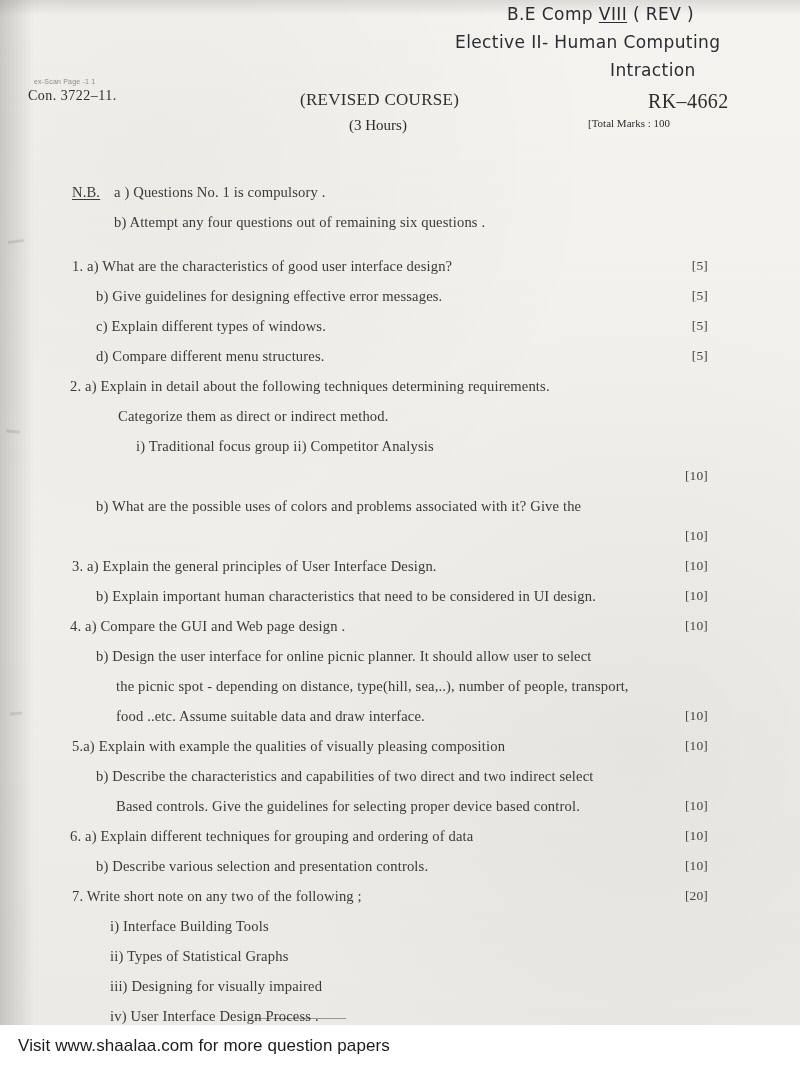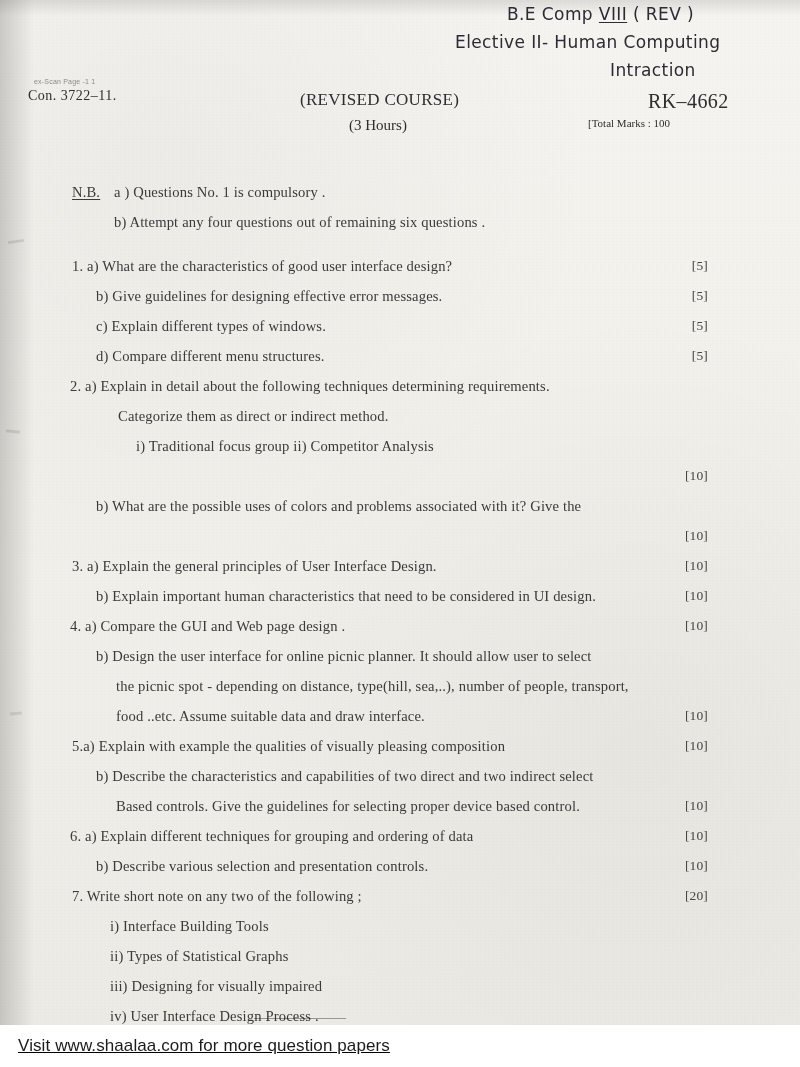--- a/index.html
+++ b/index.html
@@ -174,21 +174,20 @@
   .footer {
     position: absolute;
     left: 0;
     bottom: 0;
     width: 800px;
     height: 42px;
     background: #ffffff;
     display: flex;
     align-items: center;
     z-index: 6;
-    text-decoration: underline;
   }
   .footer span {
     font-family: "Liberation Sans", sans-serif;
     font-size: 17px;
     color: #1b1b1b;
     padding-left: 18px;
     letter-spacing: .1px;
   }
   .fold {
     position: absolute;

